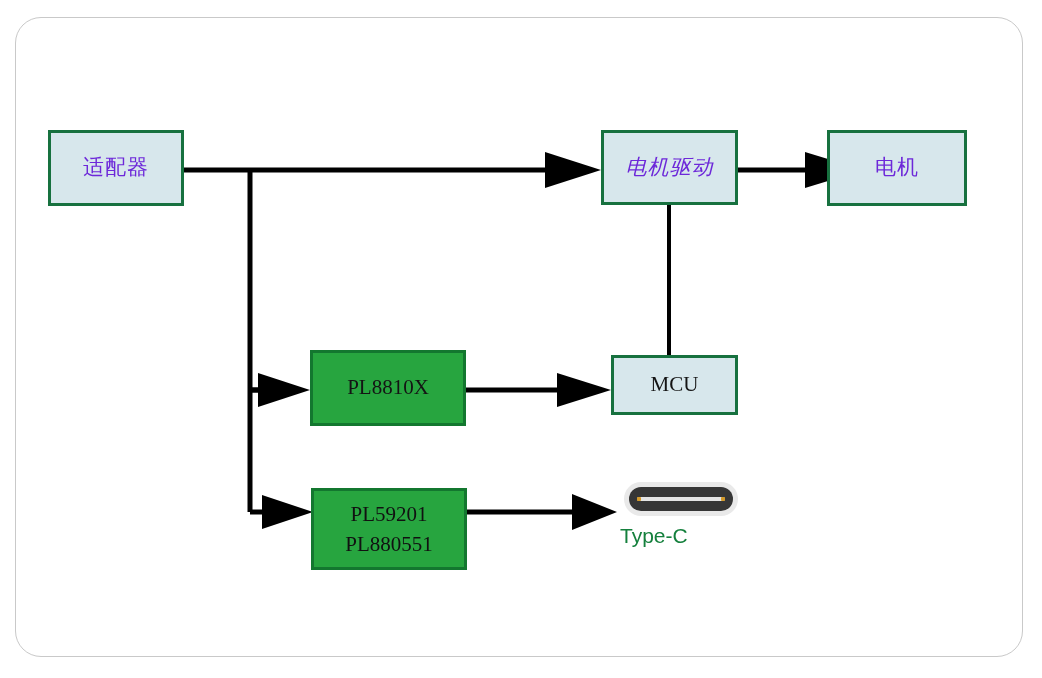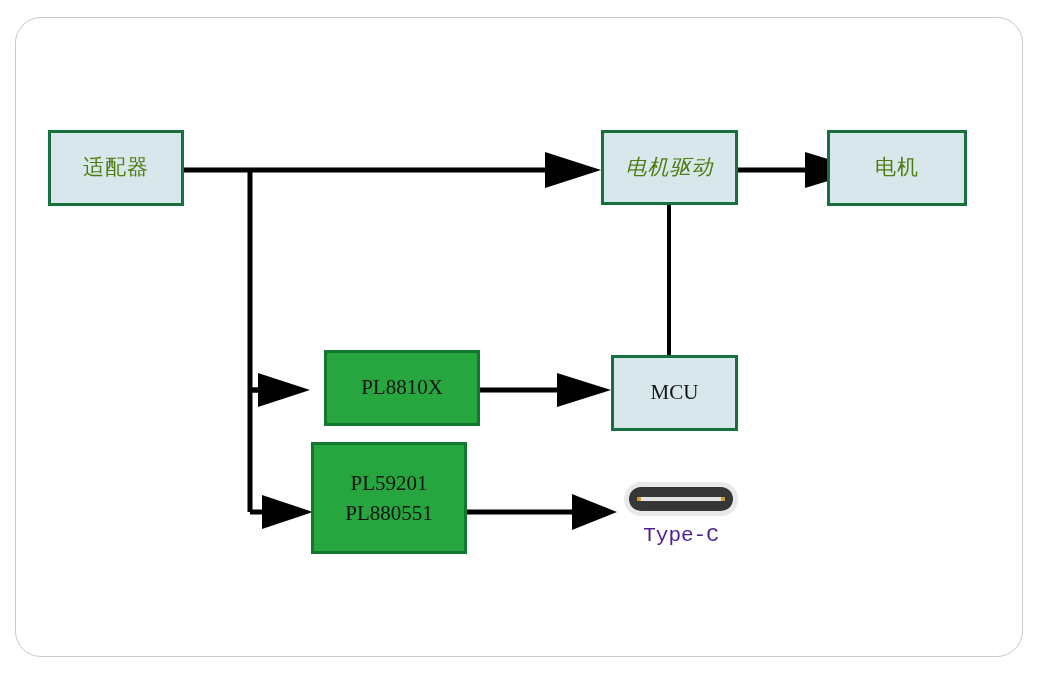--- a/index.html
+++ b/index.html
@@ -54,41 +54,41 @@
   }
   .block-green {
     background: #27a53f;
     border: 3px solid #13772f;
     color: #000000;
   }
   .label-cn {
     font-family: "DejaVu Sans", sans-serif;
     font-size: 21px;
     letter-spacing: 1px;
-    color: #4d7c0f;
+    color: #6d28d9;
   }
   .label-en {
     font-family: "Liberation Serif", serif;
     font-size: 21px;
     color: #141414;
   }
   .label-en-multi {
     font-family: "Liberation Serif", serif;
     font-size: 21px;
     color: #111111;
     line-height: 1.45;
   }
 
   
   #box-adapter      { left: 48px;  top: 130px; width: 136px; height: 76px; }
   #box-motor-driver { left: 601px; top: 130px; width: 137px; height: 75px; font-style: italic; }
   #box-motor        { left: 827px; top: 130px; width: 140px; height: 76px; }
-  #box-pl8810x      { left: 324px; top: 350px; width: 156px; height: 76px; }
-  #box-mcu          { left: 611px; top: 355px; width: 127px; height: 76px; }
-  #box-pl59201      { left: 311px; top: 442px; width: 156px; height: 112px; }
+  #box-pl8810x      { left: 310px; top: 350px; width: 156px; height: 76px; }
+  #box-mcu          { left: 611px; top: 355px; width: 127px; height: 60px; }
+  #box-pl59201      { left: 311px; top: 488px; width: 156px; height: 82px; }
 
   
   #typec-group {
     position: absolute;
     left: 620px;
     top: 480px;
     width: 122px;
     height: 82px;
   }
   #typec-port {
@@ -128,24 +128,24 @@
     background: #d39a2a;
     border-radius: 1px;
   }
   .typec-pin.left  { left: 0px; }
   .typec-pin.right { right: 0px; }
   #typec-label {
     position: absolute;
     left: 0;
     top: 44px;
     width: 122px;
-    text-align: center;
-    font-family: Liberation Mono, monospace;
-    font-size: 21px;
-    color: #4c1d95;
+    text-align: left;
+    font-family: Liberation Sans, sans-serif;
+    font-size: 21px;
+    color: #15803d;
   }
 </style>
 </head>
 <body>
 
 <div id="canvas">
 
   <div id="outer-frame"></div>
 
   <svg id="wires" viewBox="0 0 1042 678" width="1042" height="678">

